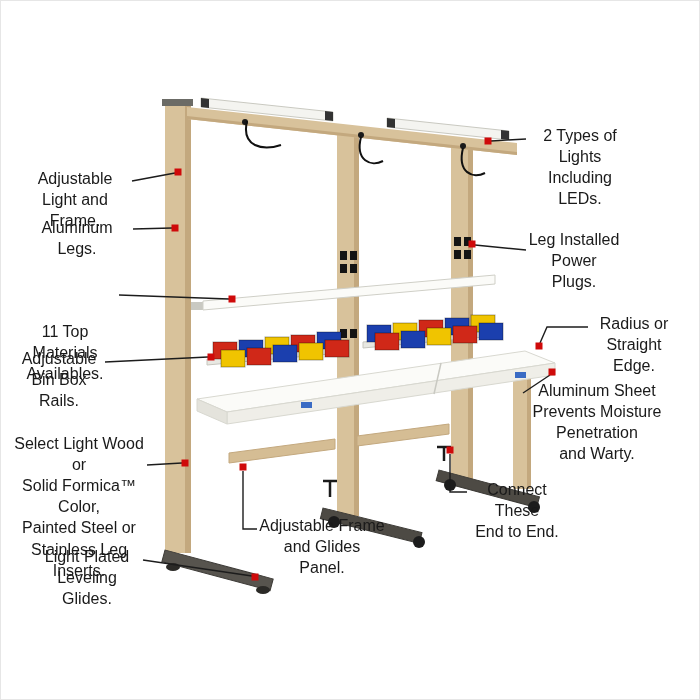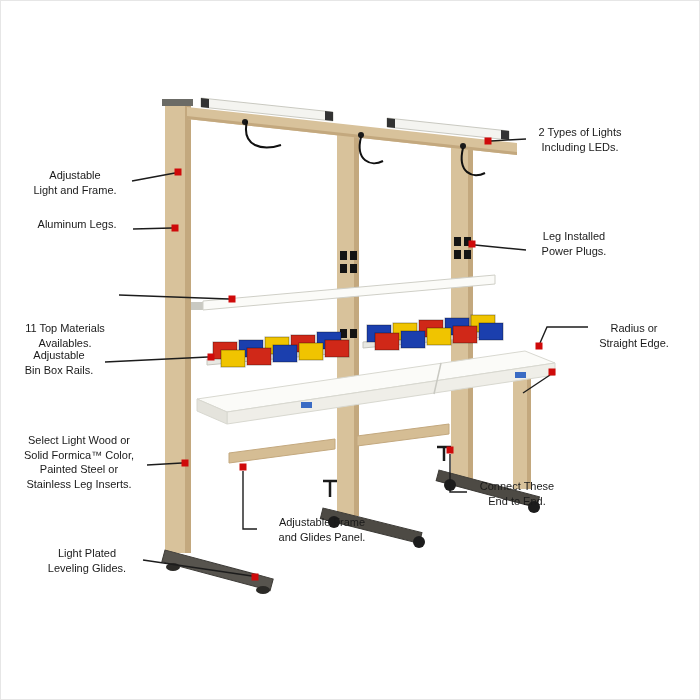--- a/index.html
+++ b/index.html
@@ -3,21 +3,21 @@
 <meta charset="utf-8">
 <style>
   html,body { margin:0; padding:0; background:#ffffff; }
   .stage {
     position:relative; width:700px; height:700px; background:#ffffff;
     font-family:"Liberation Sans", sans-serif; overflow:hidden;
     border:1px solid #e6e6e6; box-sizing:border-box;
   }
   .stage svg { position:absolute; left:0; top:0; }
   .callout {
-    position:absolute; font-size:11px; line-height:1.32; color:#1a1a1a;
+    position:absolute; font-size:16px; line-height:1.32; color:#1a1a1a;
     text-align:center; white-space:pre-line;
   }
 </style>
 </head>
 <body>
 
 <div class="stage">
 
   <svg width="700" height="700" viewBox="0 0 700 700">
 
@@ -201,20 +201,23 @@
   <div class="callout" style="left:12px;  top:432px; width:132px;">Select Light Wood or
 Solid Formica™ Color,
 Painted Steel or
 Stainless Leg Inserts.</div>
   <div class="callout" style="left:32px;  top:545px; width:108px;">Light Plated
 Leveling Glides.</div>
   <div class="callout" style="left:527px; top:124px; width:104px;">2 Types of Lights
 Including LEDs.</div>
   <div class="callout" style="left:527px; top:228px; width:92px;">Leg Installed
 Power Plugs.</div>
-  <div class="callout" style="left:589px; top:320px; width:88px;">Radius or
+  <div class="callout" style="left:589px; top:312px; width:88px;">Radius or
 Straight Edge.</div>
+  <div class="callout" style="left:524px; top:379px; width:144px;">Aluminum Sheet
+Prevents Moisture Penetration
+and Warty.</div>
   <div class="callout" style="left:468px; top:478px; width:96px;">Connect These
 End to End.</div>
   <div class="callout" style="left:258px; top:514px; width:126px;">Adjustable Frame
 and Glides Panel.</div>
 
 </div>
 
 </body></html>

